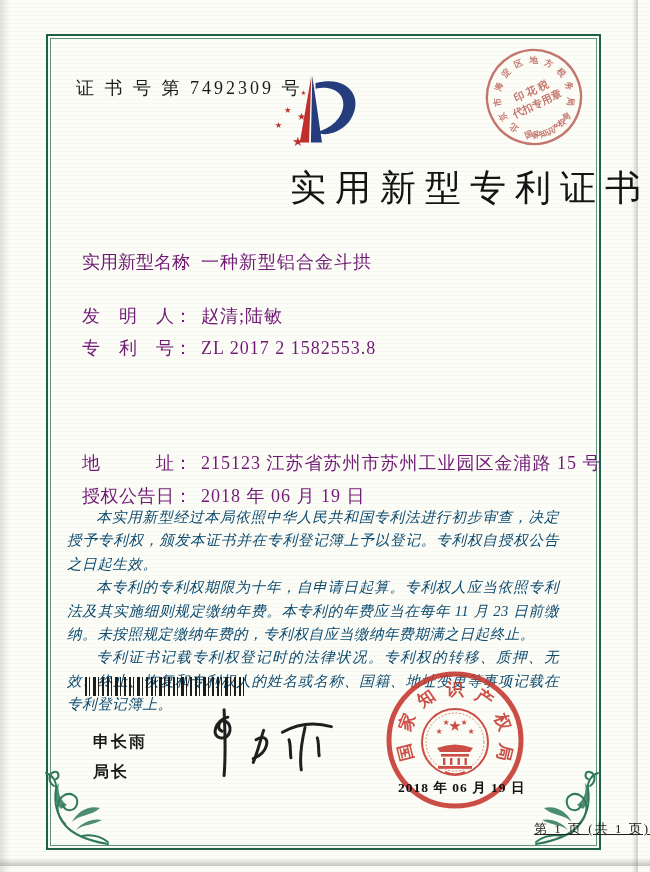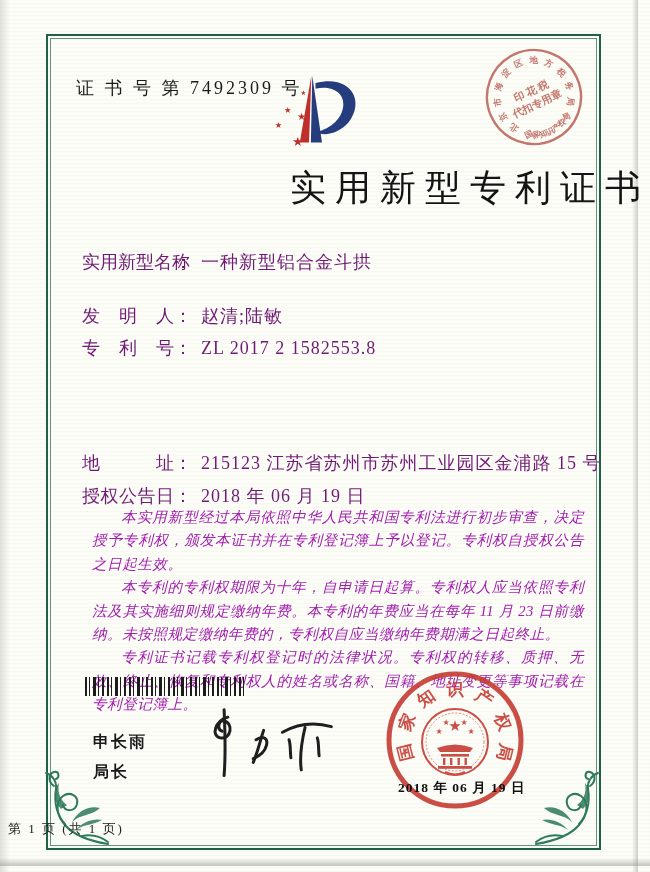--- a/index.html
+++ b/index.html
@@ -26,21 +26,21 @@
     font-size:36px;font-weight:normal;letter-spacing:9px;color:#141414;margin:0;}
 
   .row{position:absolute;left:82px;font-size:18px;color:#701a75;white-space:nowrap;}
   .lbl{display:inline-block;width:92px;text-align:justify;text-align-last:justify;
     text-justify:inter-character;vertical-align:bottom;}
   .colon{display:inline-block;}
   .val{margin-left:9px;letter-spacing:1px;}
   .grant-no{position:absolute;left:368px;top:484px;font-size:15px;white-space:nowrap;color:#161616;}
   .grant-no .lbl{width:80px;}
 
-  .body-text{position:absolute;left:92px;top:506px;width:492px;color:#a21caf;}
+  .body-text{position:absolute;left:67px;top:506px;width:492px;color:#0c4a6e;}
   .body-text p{margin:0;font-size:14.6px;line-height:23.4px;text-indent:2em;
     font-style:italic;letter-spacing:.5px;text-align:justify;}
 
   .barcode{position:absolute;left:85px;top:677px;width:160px;height:19px;
     background:repeating-linear-gradient(90deg,
       #1c1c1c 0 2px,transparent 2px 4px,#1c1c1c 4px 5px,transparent 5px 8px,
       #1c1c1c 8px 11px,transparent 11px 13px,#1c1c1c 13px 14px,transparent 14px 17px,
       #1c1c1c 17px 19px,transparent 19px 22px);}
 
   .signer{position:absolute;left:93px;font-family:"Liberation Sans","DejaVu Sans",sans-serif;
@@ -51,22 +51,22 @@
   .sig-svg{position:absolute;left:188px;top:704px;}
   .seal-svg{position:absolute;left:383px;top:668px;}
   .seal-date{position:absolute;left:398px;top:779px;font-size:13.5px;font-weight:bold;
     letter-spacing:1px;color:#111;z-index:5;}
   .stamp-svg{position:absolute;left:479px;top:42px;}
   .logo-svg{position:absolute;left:266px;top:72px;}
   .corner{position:absolute;}
   .corner.left{left:42px;top:764px;}
   .corner.right{left:532px;top:764px;transform:scaleX(-1);}
 
-  .footer{position:absolute;left:8px;right:0;top:820px;text-align:left;
-    font-size:13px;letter-spacing:2px;color:#222;}
+  .footer{position:absolute;left:0;right:0;top:820px;text-align:right;
+    font-size:13px;letter-spacing:2px;color:#222;text-decoration:underline;}
   svg text{font-family:"Liberation Serif","DejaVu Serif",serif;}
 </style>
 </head>
 <body>
 
 <div class="scan">
   <div class="edge-left"></div>
   <div class="edge-right"></div>
   <div class="edge-bottom"></div>
 

